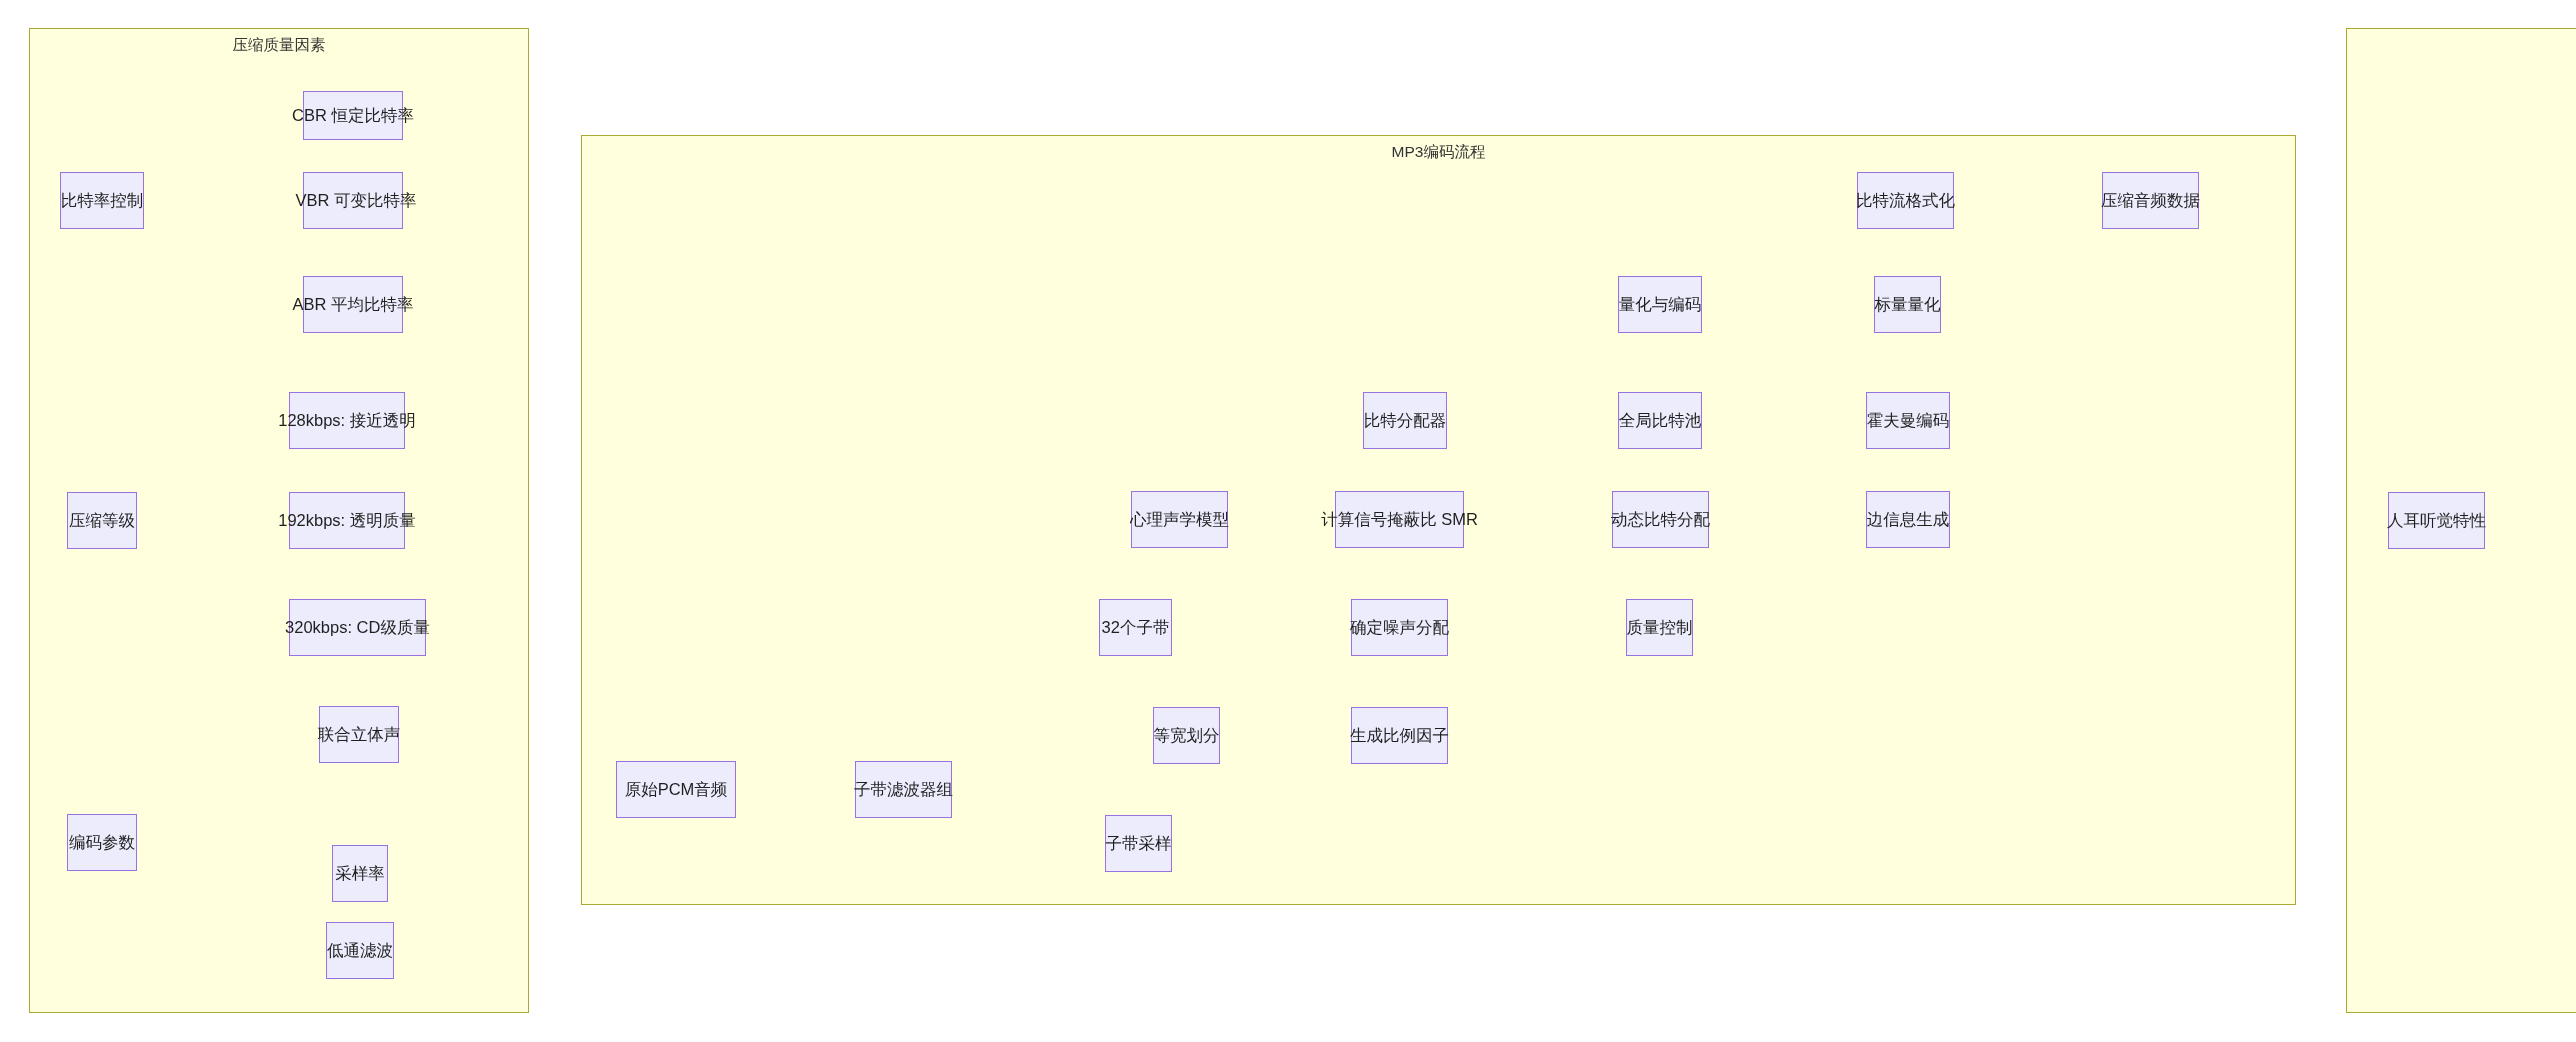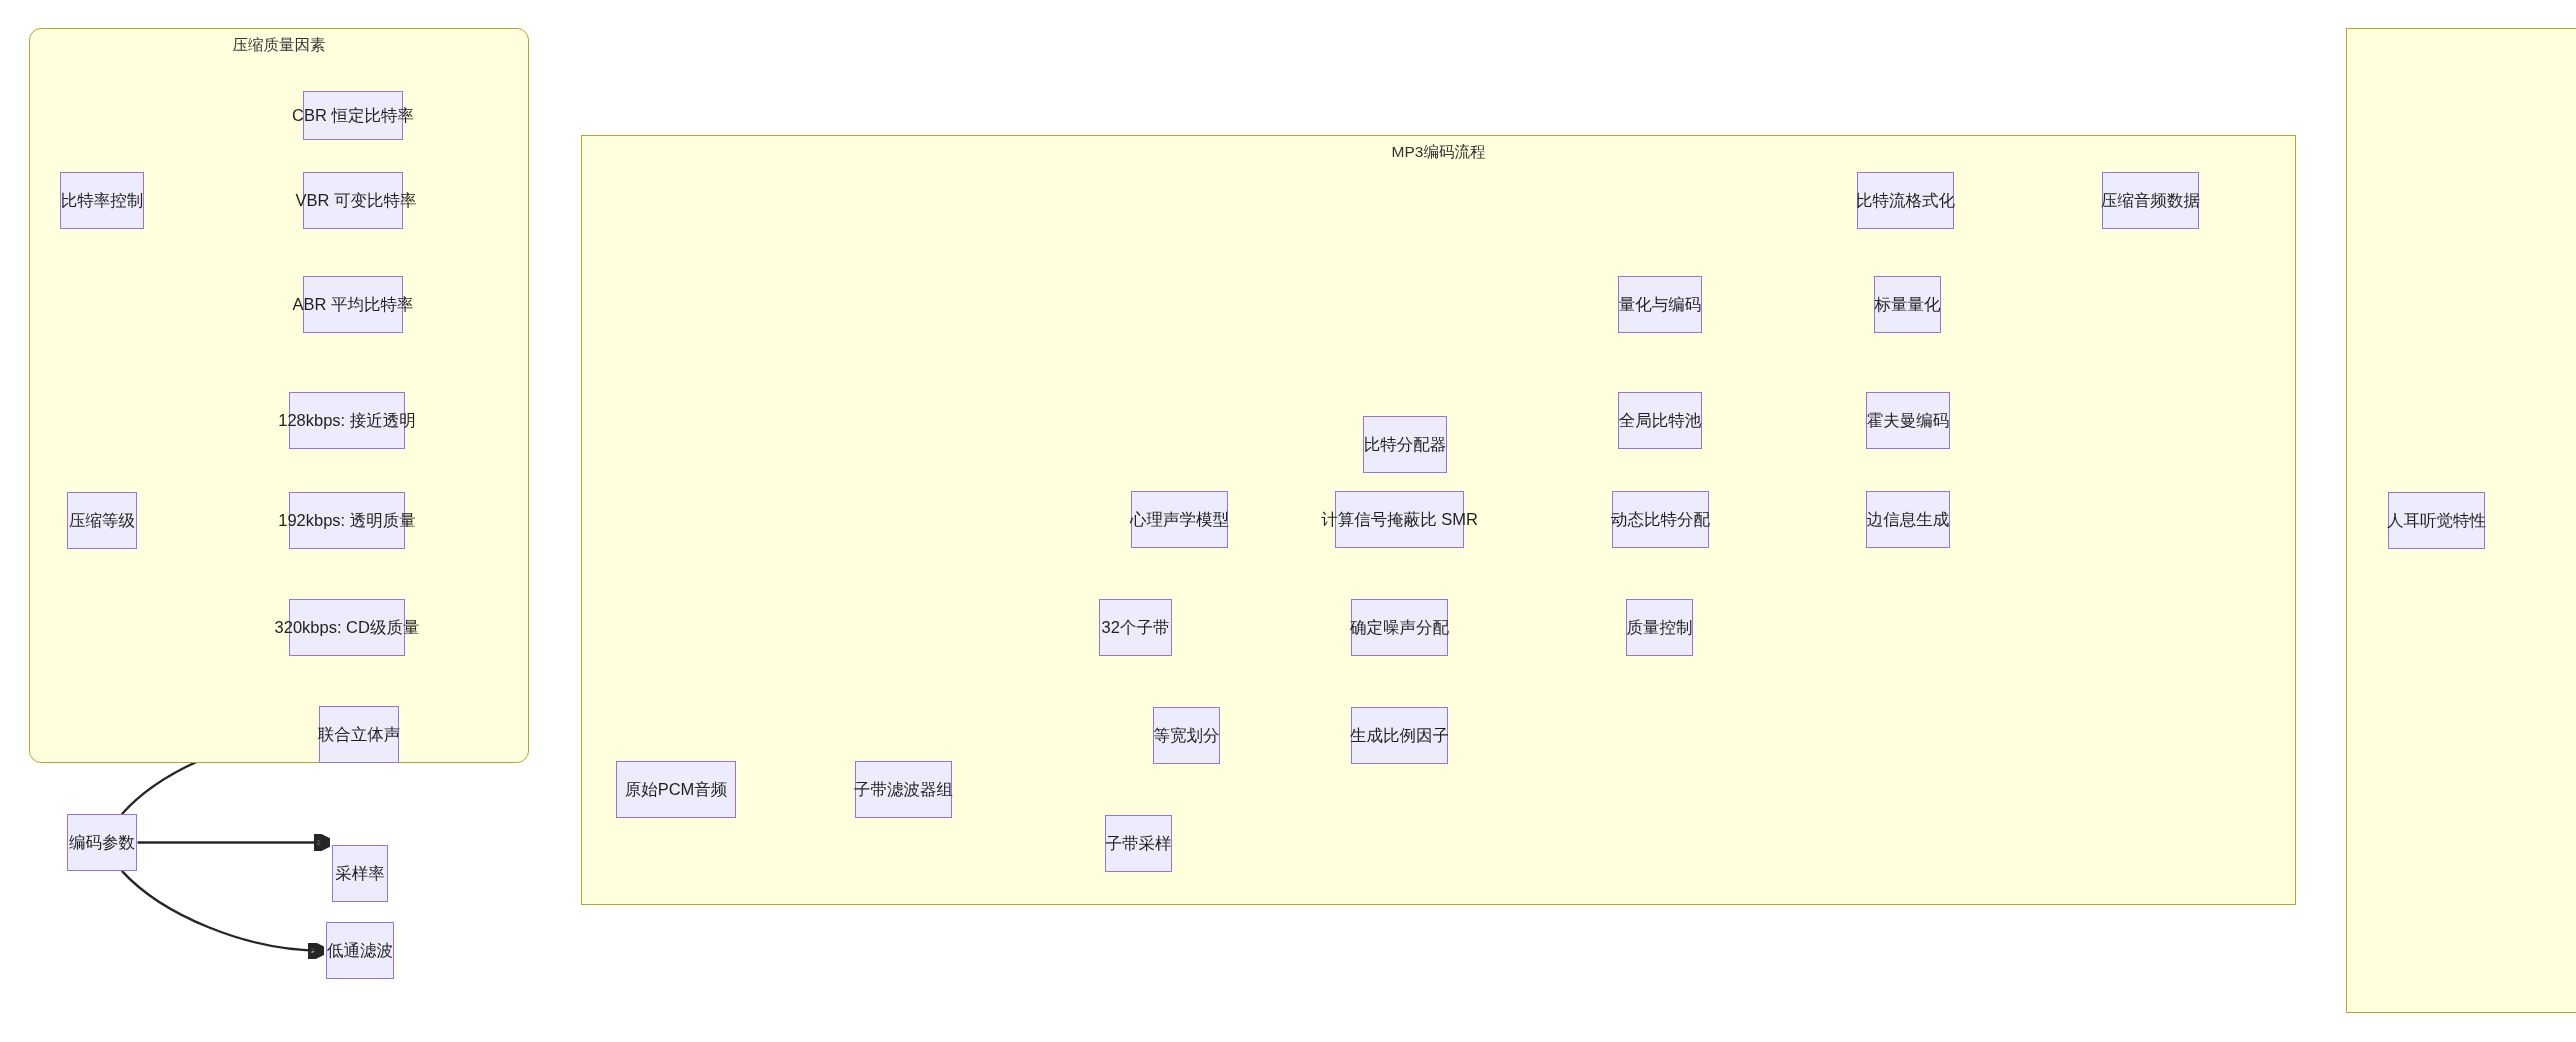--- a/index.html
+++ b/index.html
@@ -113,21 +113,21 @@
         <path d="M 5201.525 443 C 5267.219999999999 523.85, 5405.1795 590, 5530 590" marker-end="url(#arrow)" stroke="#262626"></path>
         <path d="M 5201.525 955 C 5270.42 878, 5415.0995 815, 5546 815" marker-end="url(#arrow)" stroke="#262626"></path>
         <path d="M 5231 1010 L 5546 1010" marker-end="url(#arrow)" stroke="#262626"></path>
         <path d="M 5201.525 1065 C 5265.219999999999 1149.15, 5398.9794999999995 1218, 5520 1218" marker-end="url(#arrow)" stroke="#262626"></path>
         <path d="M 5201.525 1580 C 5265.219999999999 1494.75, 5398.9794999999995 1425, 5520 1425" marker-end="url(#arrow)" stroke="#262626"></path>
         <path d="M 5231 1635 L 5536 1635" marker-end="url(#arrow)" stroke="#262626"></path>
         <path d="M 5201.525 1690 C 5271.62 1775.25, 5418.8195 1845, 5552 1845" marker-end="url(#arrow)" stroke="#262626"></path>
       </g>
   </svg>
   <div id="cluster-layer">
-      <div class="cluster" style="left: 29px; top: 28px; width: 500px; height: 735px; background: rgb(255, 255, 222); border-color: rgb(170, 170, 51); border-radius: 12px;">
+      <div class="cluster" style="left: 29px; top: 28px; width: 500px; height: 985px; background: rgb(255, 255, 222); border-color: rgb(170, 170, 51);">
         <div class="cluster-title">压缩质量因素</div>
       </div>
       <div class="cluster" style="left: 581px; top: 135px; width: 1715px; height: 770px; background: rgb(255, 255, 222); border-color: rgb(170, 170, 51);">
         <div class="cluster-title">MP3编码流程</div>
       </div>
       <div class="cluster" style="left: 2346px; top: 28px; width: 714px; height: 985px; background: rgb(255, 255, 222); border-color: rgb(170, 170, 51);">
         <div class="cluster-title">心理声学原理</div>
       </div>
     </div>
   <div id="node-layer">
@@ -145,21 +145,21 @@
       </div>
       <div class="node" style="left: 67px; top: 492px; width: 70px; height: 57px; background: rgb(236, 236, 253); border-color: rgb(150, 115, 224);">
         <span>压缩等级</span>
       </div>
       <div class="node" style="left: 289px; top: 392px; width: 116px; height: 57px; background: rgb(236, 236, 253); border-color: rgb(150, 115, 224);">
         <span>128kbps: 接近透明</span>
       </div>
       <div class="node" style="left: 289px; top: 492px; width: 116px; height: 57px; background: rgb(236, 236, 253); border-color: rgb(150, 115, 224);">
         <span>192kbps: 透明质量</span>
       </div>
-      <div class="node" style="left: 289px; top: 599px; width: 116px; height: 57px; background: rgb(236, 236, 253); border-color: rgb(150, 115, 224);">
+      <div class="node" style="left: 289px; top: 599px; width: 137px; height: 57px; background: rgb(236, 236, 253); border-color: rgb(150, 115, 224);">
         <span>320kbps: CD级质量</span>
       </div>
       <div class="node" style="left: 67px; top: 814px; width: 70px; height: 57px; background: rgb(236, 236, 253); border-color: rgb(150, 115, 224);">
         <span>编码参数</span>
       </div>
       <div class="node" style="left: 319px; top: 706px; width: 80px; height: 57px; background: rgb(236, 236, 253); border-color: rgb(150, 115, 224);">
         <span>联合立体声</span>
       </div>
       <div class="node" style="left: 332px; top: 814px; width: 56px; height: 57px; background: rgb(236, 236, 253); border-color: rgb(150, 115, 224); margin-top: 31px;">
         <span>采样率</span>
@@ -187,21 +187,21 @@
       </div>
       <div class="node" style="left: 1335px; top: 491px; width: 129px; height: 57px; background: rgb(236, 236, 253); border-color: rgb(150, 115, 224);">
         <span>计算信号掩蔽比 SMR</span>
       </div>
       <div class="node" style="left: 1351px; top: 599px; width: 97px; height: 57px; background: rgb(236, 236, 253); border-color: rgb(150, 115, 224);">
         <span>确定噪声分配</span>
       </div>
       <div class="node" style="left: 1351px; top: 707px; width: 97px; height: 57px; background: rgb(236, 236, 253); border-color: rgb(150, 115, 224);">
         <span>生成比例因子</span>
       </div>
-      <div class="node" style="left: 1363px; top: 392px; width: 84px; height: 57px; background: rgb(236, 236, 253); border-color: rgb(150, 115, 224); margin-top: 24px;">
+      <div class="node" style="left: 1363px; top: 392px; width: 84px; height: 57px; background: rgb(236, 236, 253); border-color: rgb(150, 115, 224);">
         <span>比特分配器</span>
       </div>
       <div class="node" style="left: 1618px; top: 392px; width: 84px; height: 57px; background: rgb(236, 236, 253); border-color: rgb(150, 115, 224);">
         <span>全局比特池</span>
       </div>
       <div class="node" style="left: 1612px; top: 491px; width: 97px; height: 57px; background: rgb(236, 236, 253); border-color: rgb(150, 115, 224);">
         <span>动态比特分配</span>
       </div>
       <div class="node" style="left: 1626px; top: 599px; width: 67px; height: 57px; background: rgb(236, 236, 253); border-color: rgb(150, 115, 224);">
         <span>质量控制</span>

